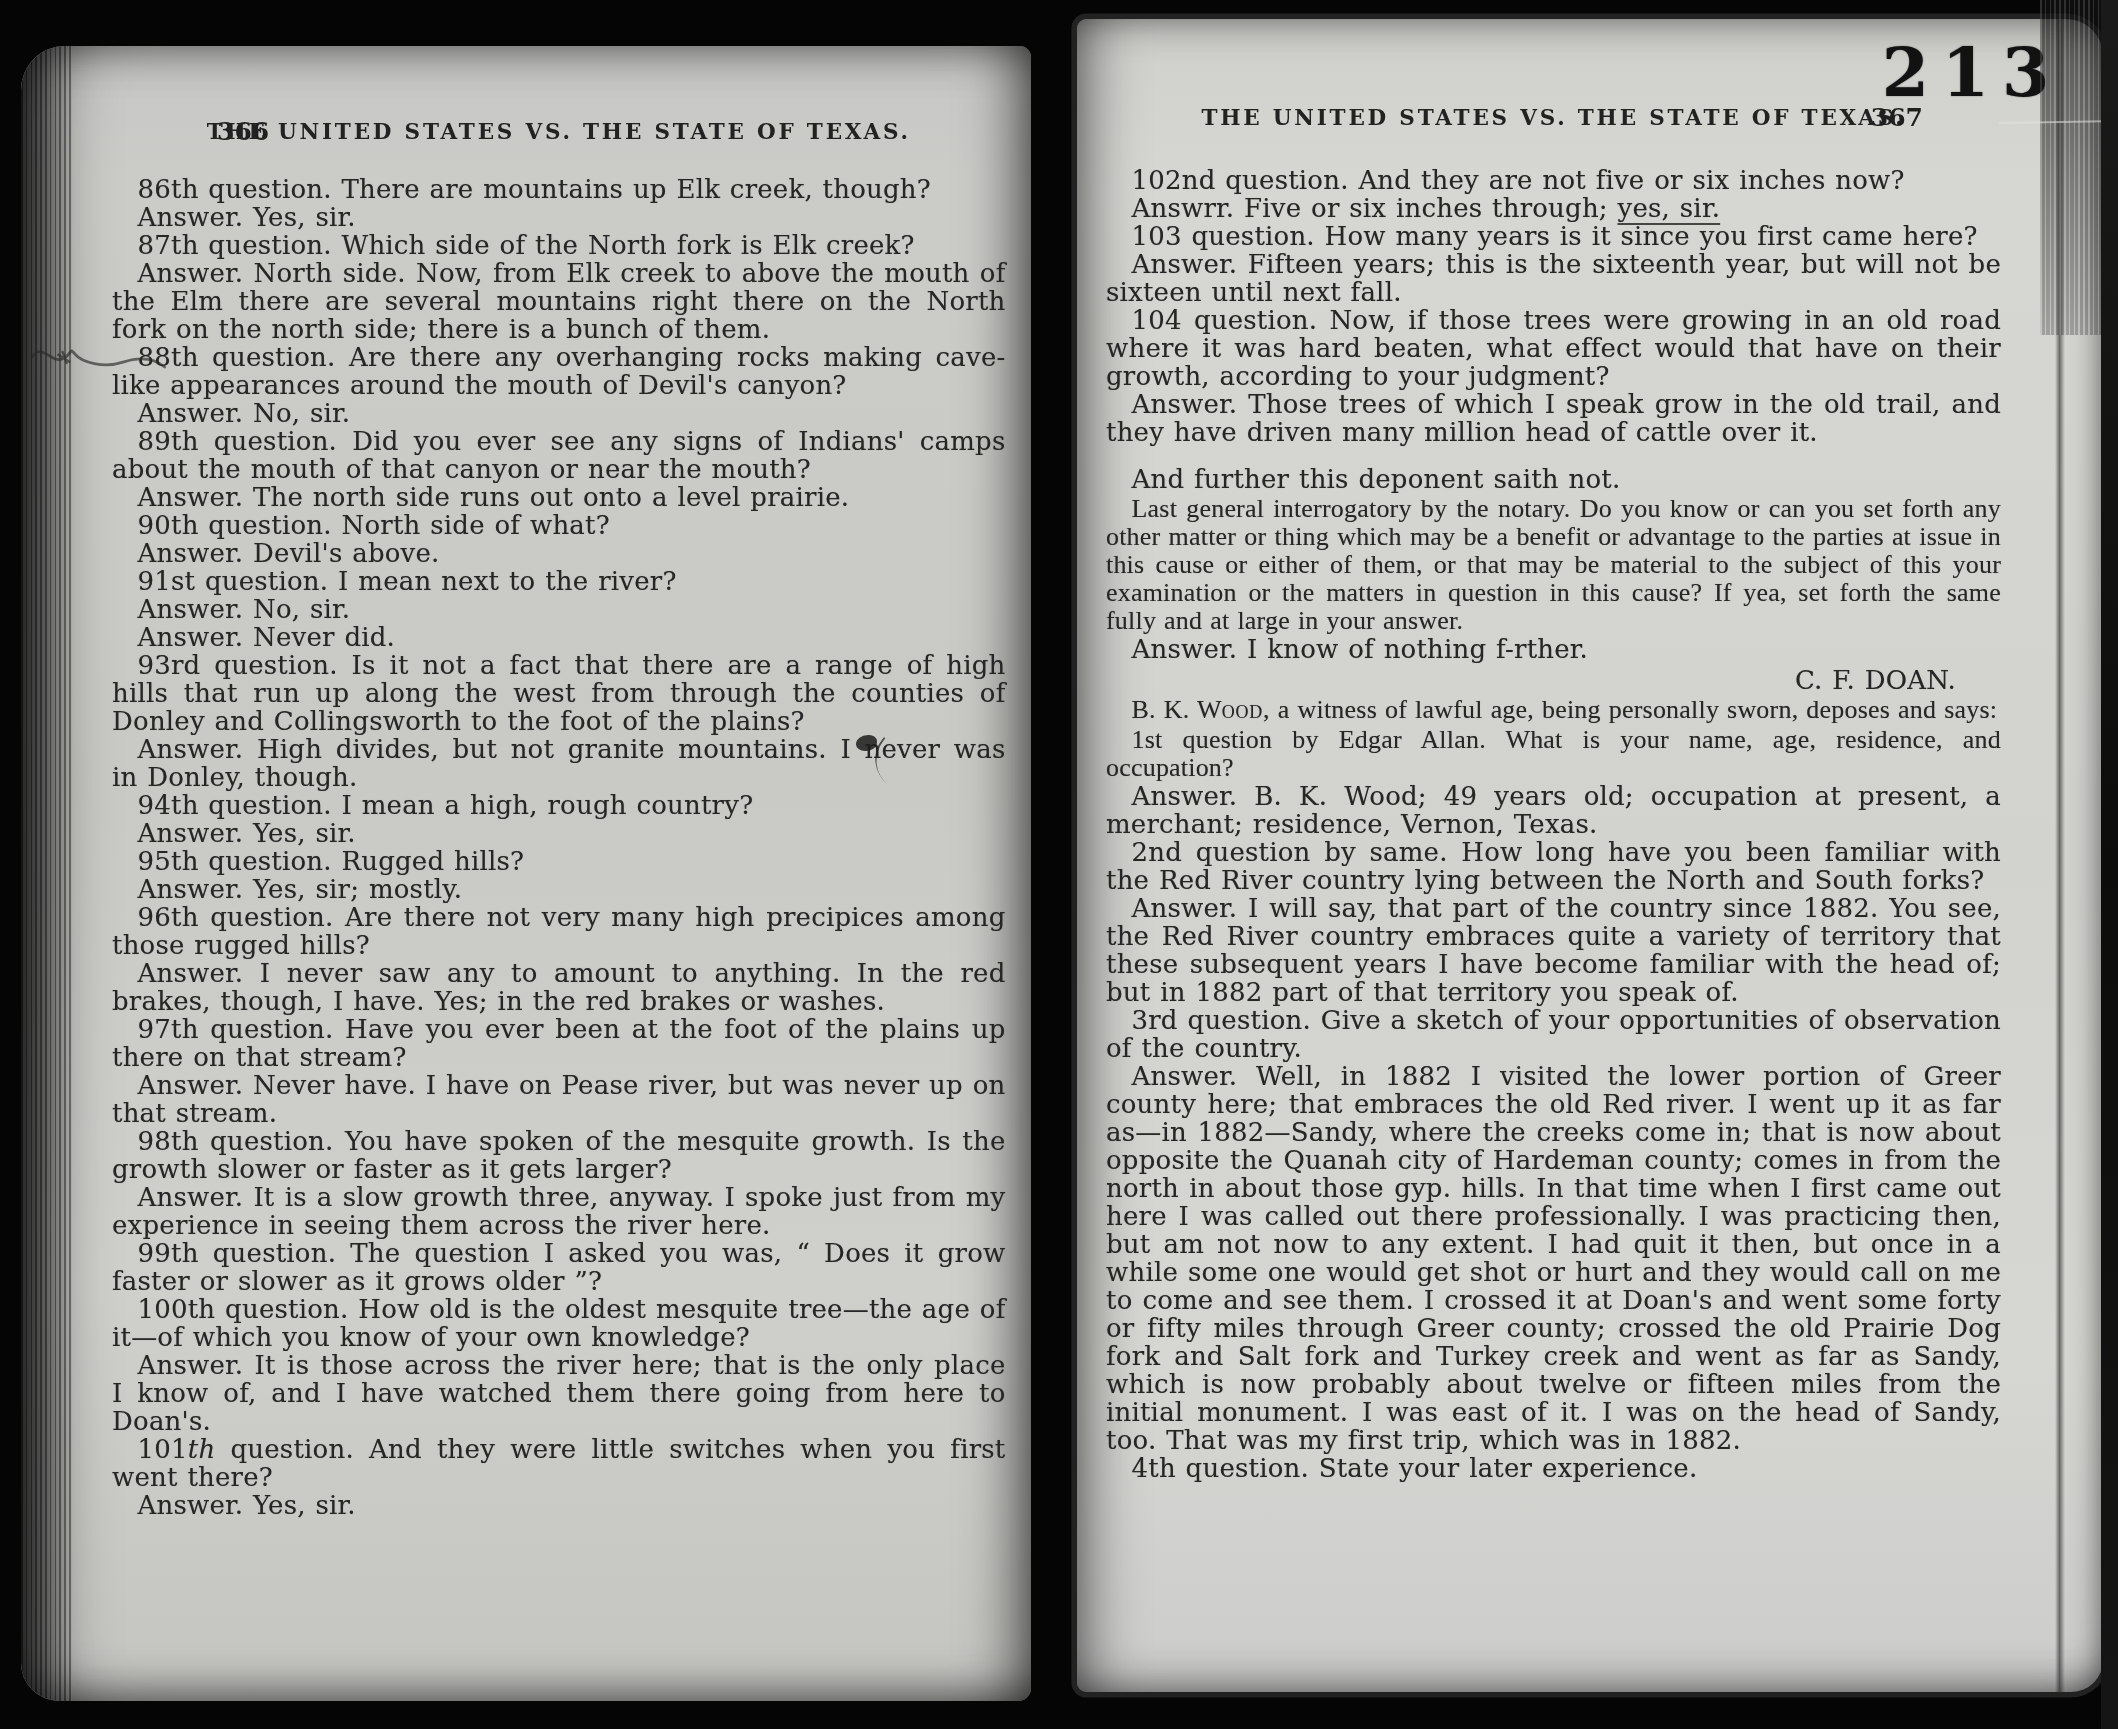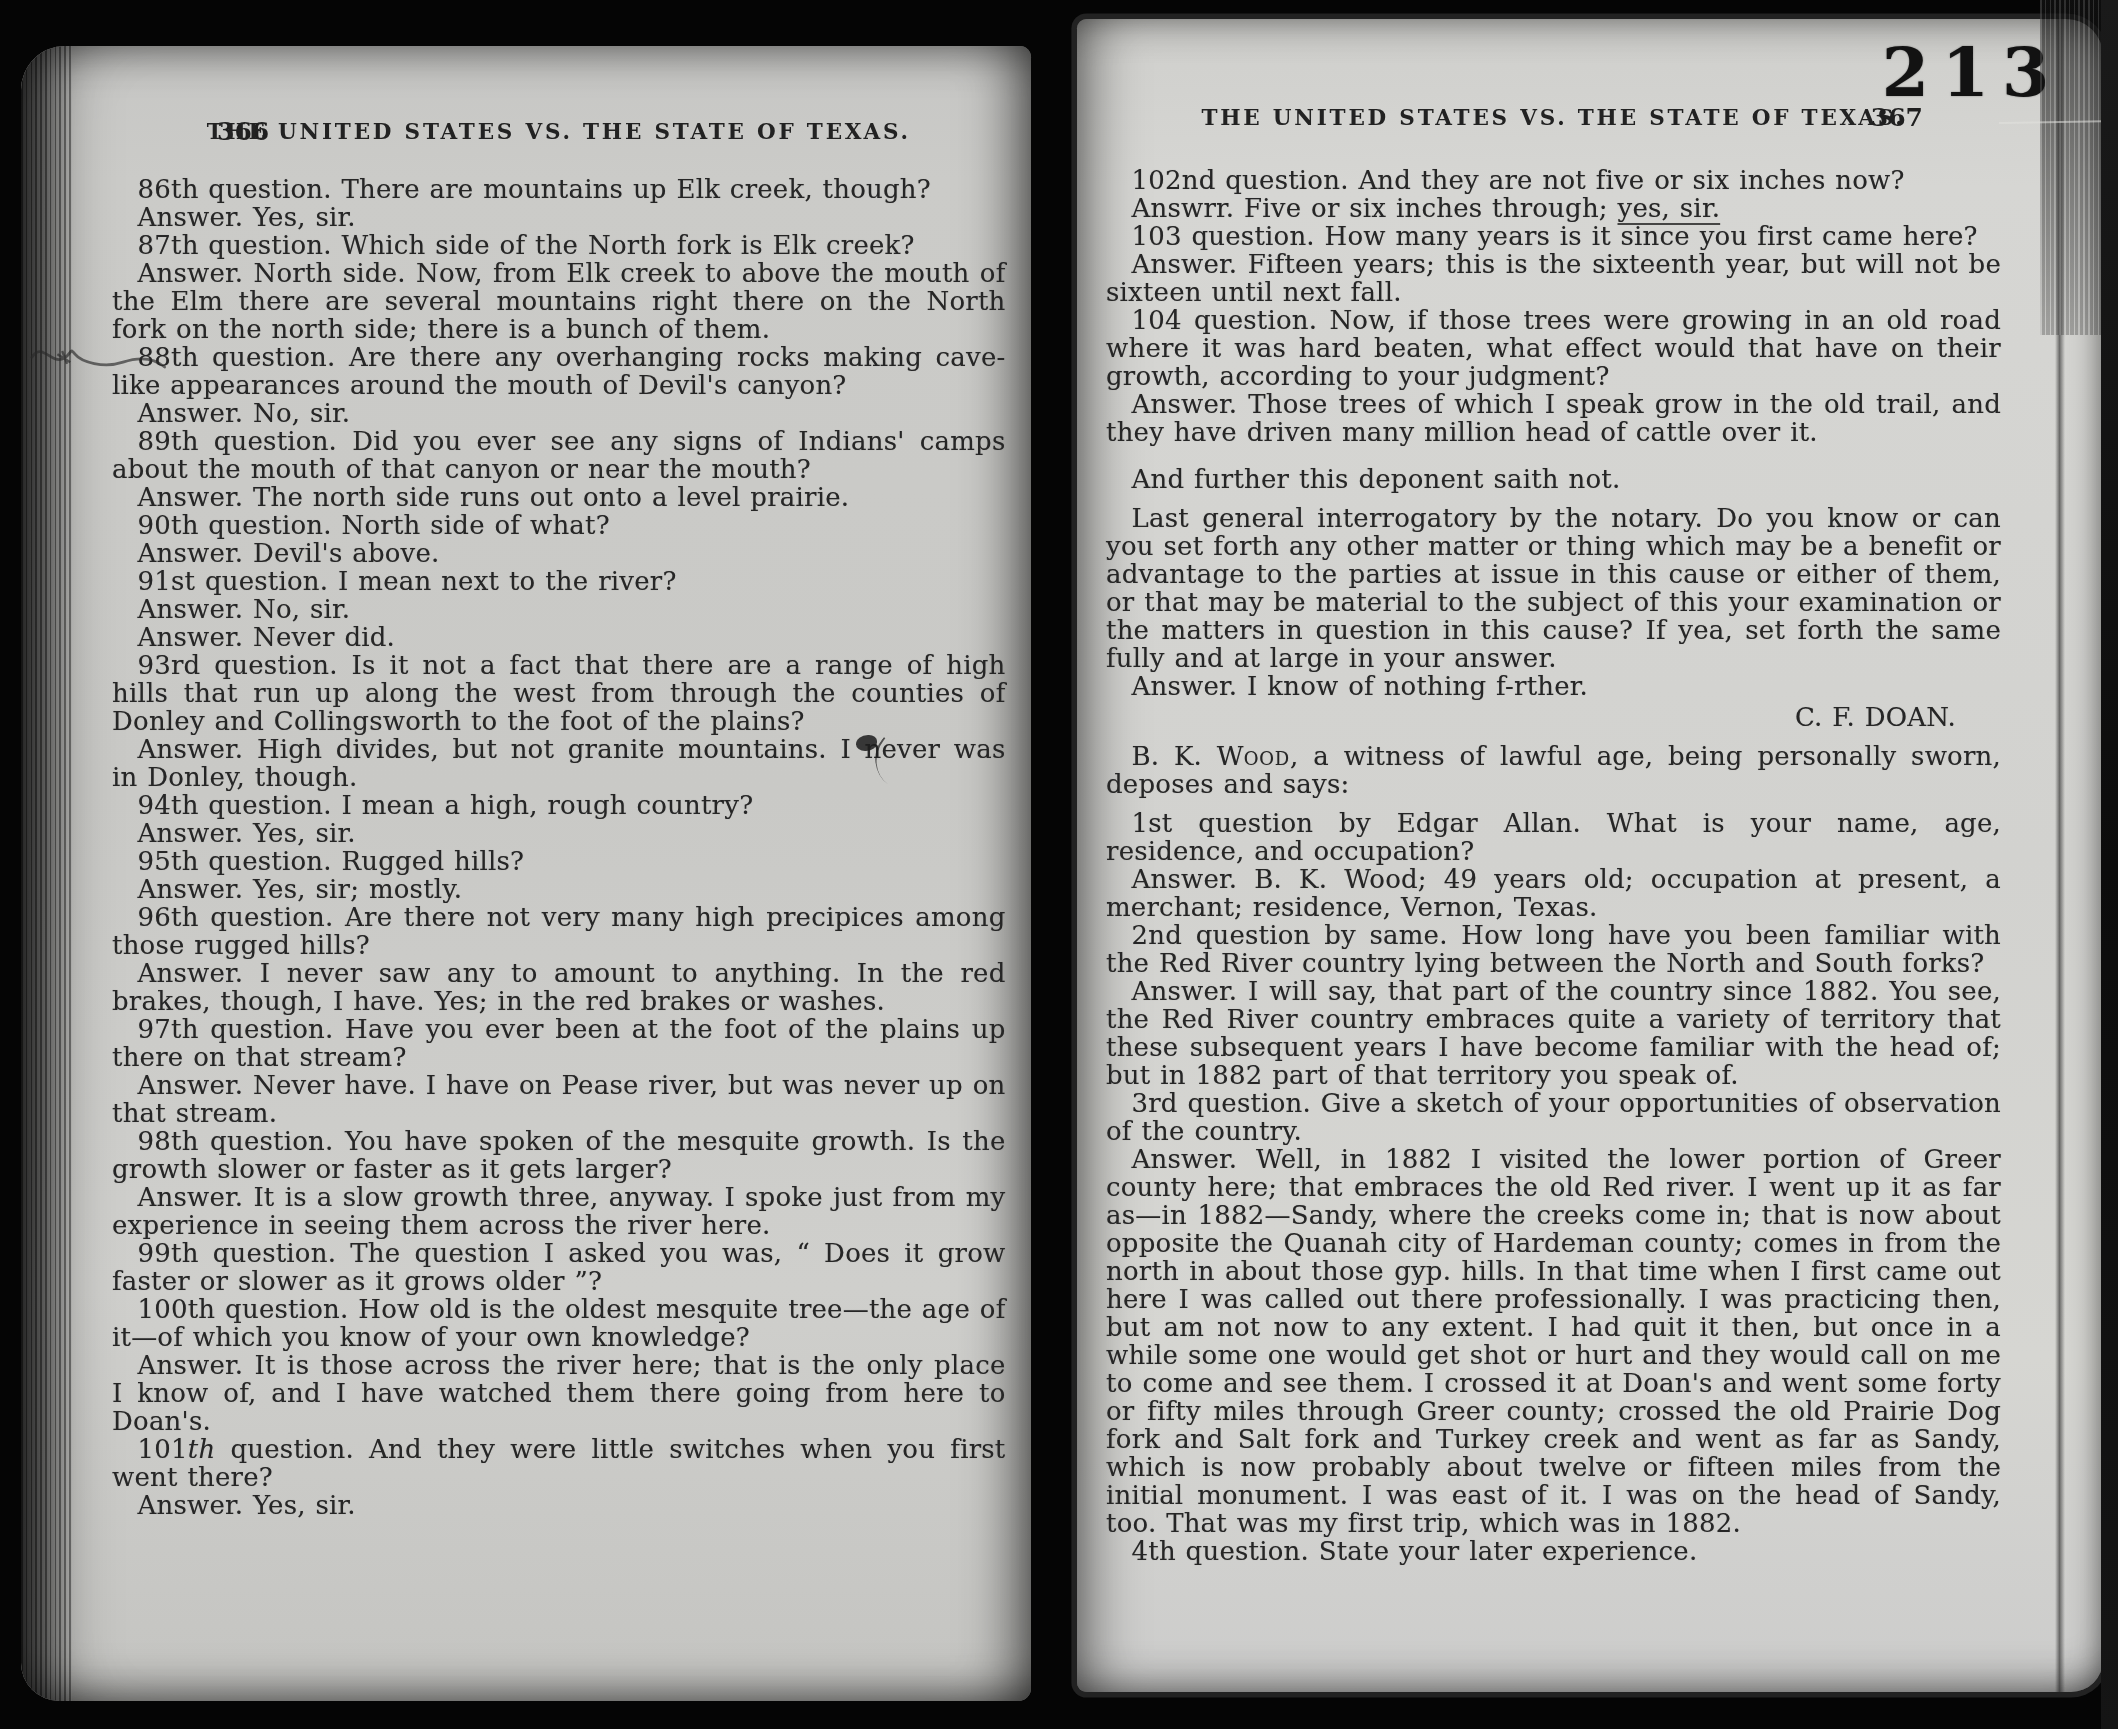--- a/index.html
+++ b/index.html
@@ -80,21 +80,21 @@
   }
   
   .content-left{padding:0 25.5px 0 91px;}
   .content-right{padding:0 102px 0 29px;}
   .text-block{margin-top:27px;font-size:26px;line-height:28px;
     text-align:justify;letter-spacing:0.2px;word-spacing:1.3px;
     color:#262626;text-shadow:0 0 0.8px rgba(45,45,45,.35);}
   .page-right .text-block{margin-top:32px;}
   .para{margin:0;text-indent:25.5px;}
   .para.standalone{margin-top:19px;}
-  .para.spaced{margin-top:11px;}
+  .para.spaced{margin-top:2px;font-family:Liberation Serif, serif;}
   .para.spaced-sm{margin-top:8px;}
   .para.signature{text-align:right;text-indent:0;padding-right:45px;margin-top:3.2px;}
   .italic{font-style:italic;}
   .smallcaps{font-variant:small-caps;letter-spacing:0.8px;}
   .underline{text-decoration:underline;text-decoration-thickness:2.4px;
     text-underline-offset:5.6px;text-decoration-color:rgba(40,40,40,.75);}
   
   .ink-squiggle{position:absolute;left:6.4px;top:281px;opacity:.65;}
   .ink-blot{position:absolute;left:835px;top:689px;width:21px;height:16px;
     background:#1d1d1d;border-radius:60% 40% 55% 45%;opacity:.85;}

